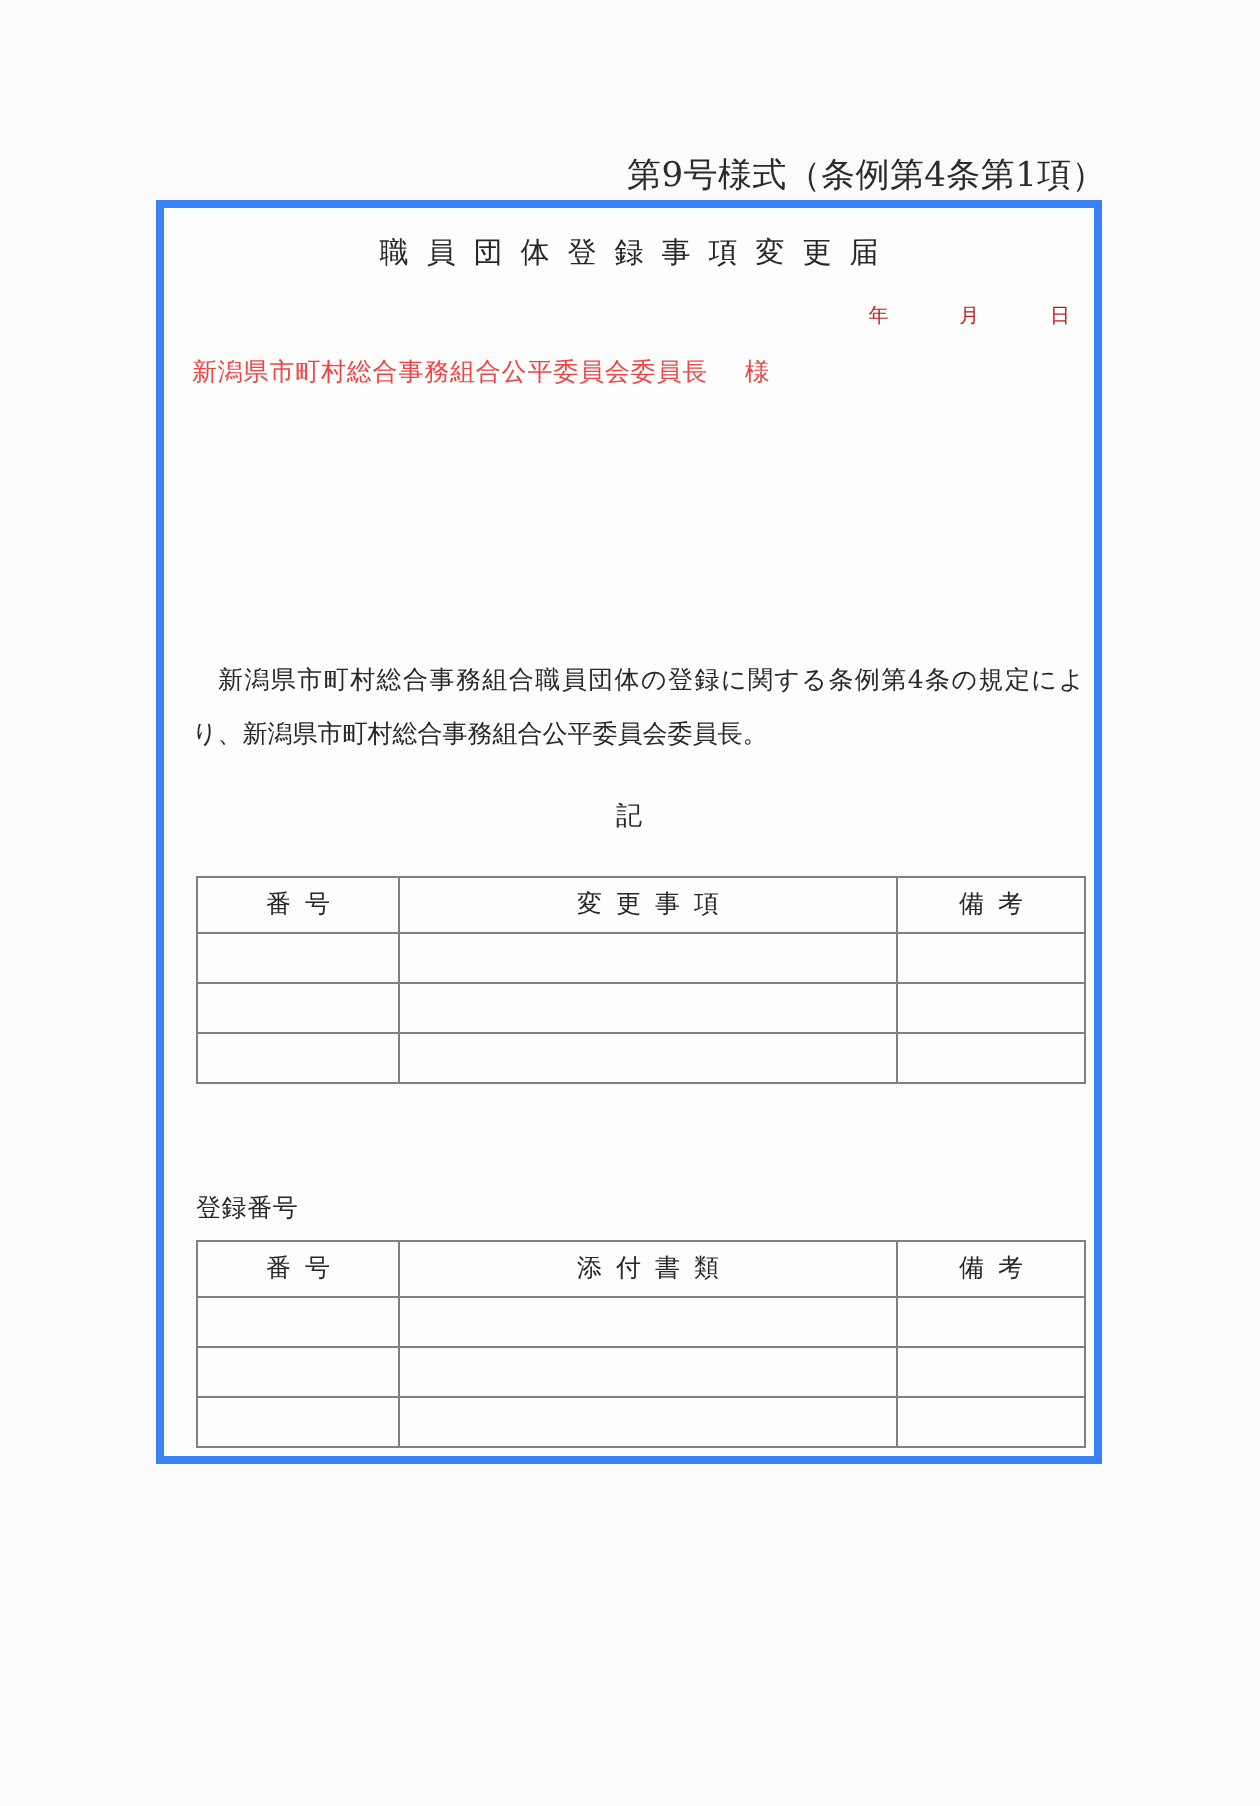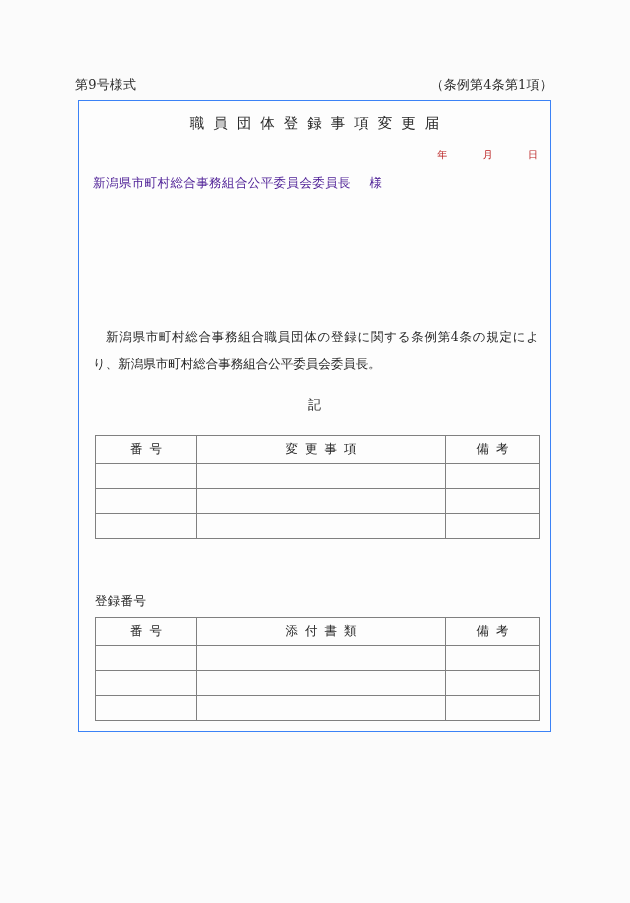--- a/index.html
+++ b/index.html
@@ -24,35 +24,35 @@
     height: 903px;
   }
 
   
   .form-header {
     position: absolute;
     left: 75px;
     top: 76px;
     width: 478px;
     display: flex;
-    justify-content: space-between;
+    justify-content: flex-end;
     align-items: baseline;
-    font-size: 13px;
+    font-size: 17px;
     letter-spacing: 0.2px;
     color: #2b2b2b;
   }
 
   
   .frame {
     position: absolute;
     left: 78px;
     top: 100px;
     width: 473px;
     height: 632px;
-    border: 1px solid #3b82f6;
+    border: 4px solid #3b82f6;
     background: #fdfdfd;
     box-sizing: border-box;
   }
 
   .doc-title {
     position: absolute;
     left: 0;
     top: 13px;
     width: 100%;
     text-align: center;
@@ -72,21 +72,21 @@
   }
   .date-line span { display: inline-block; }
   .date-line .gap { width: 26px; }
 
   .addressee {
     position: absolute;
     left: 14px;
     top: 74px;
     font-size: 12.5px;
     letter-spacing: 0.4px;
-    color: #4c1d95;
+    color: #ef4444;
   }
   .addressee .sama { margin-left: 14px; }
 
   
   .registrant {
     position: absolute;
     left: 302px;
     top: 128px;
     font-size: 12.5px;
     color: #272727;

